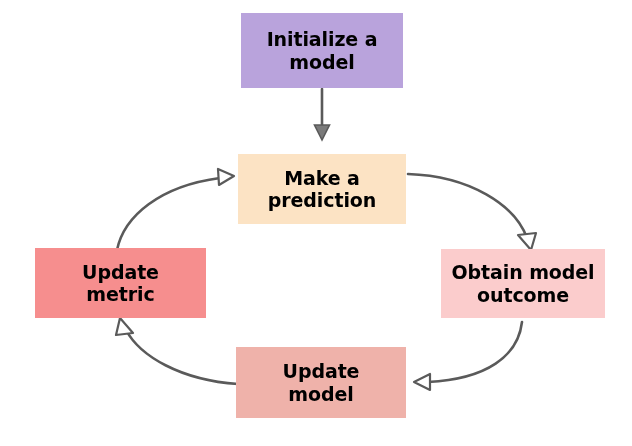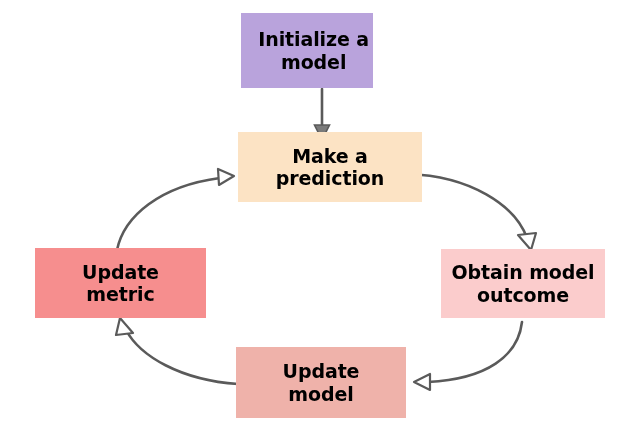--- a/index.html
+++ b/index.html
@@ -42,29 +42,28 @@
     z-index: 2;
   }
   .node span {
     display: block;
     padding: 0 4px;
     white-space: pre-line;
   }
   #node-initialize {
     left: 241px;
     top: 13px;
-    width: 132px;
+    width: 162px;
     height: 75px;
     background: #b9a3dc;
-    justify-content: flex-end;
   }
   #node-predict {
     left: 238px;
-    top: 132px;
-    width: 184px;
+    top: 154px;
+    width: 168px;
     height: 70px;
     background: #fce3c4;
   }
   #node-outcome {
     left: 441px;
     top: 249px;
     width: 164px;
     height: 69px;
     background: #fbcccc;
   }

